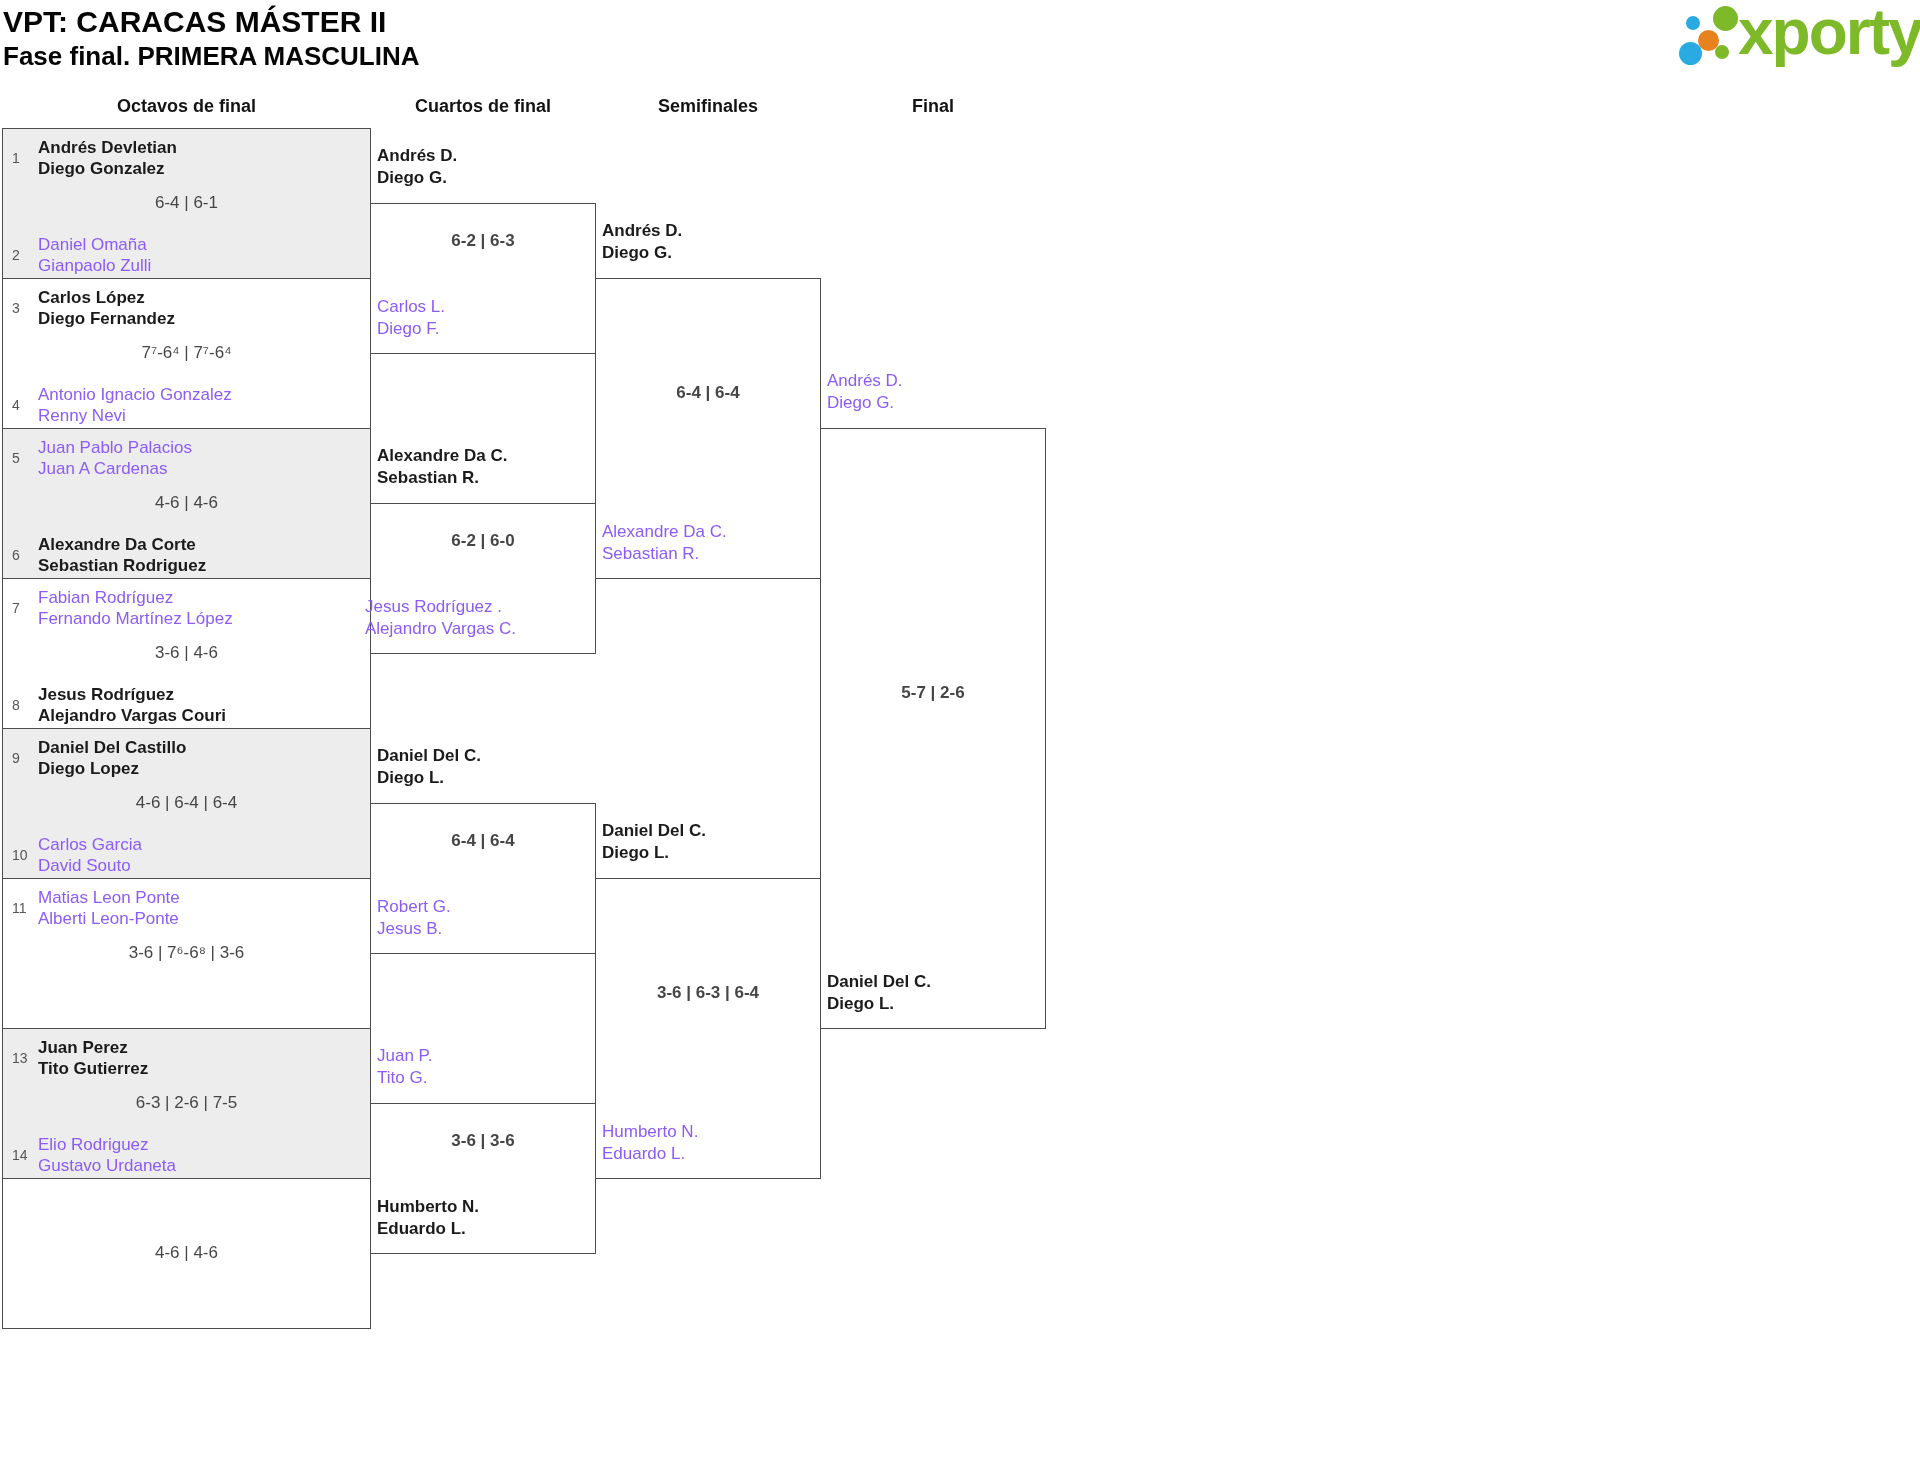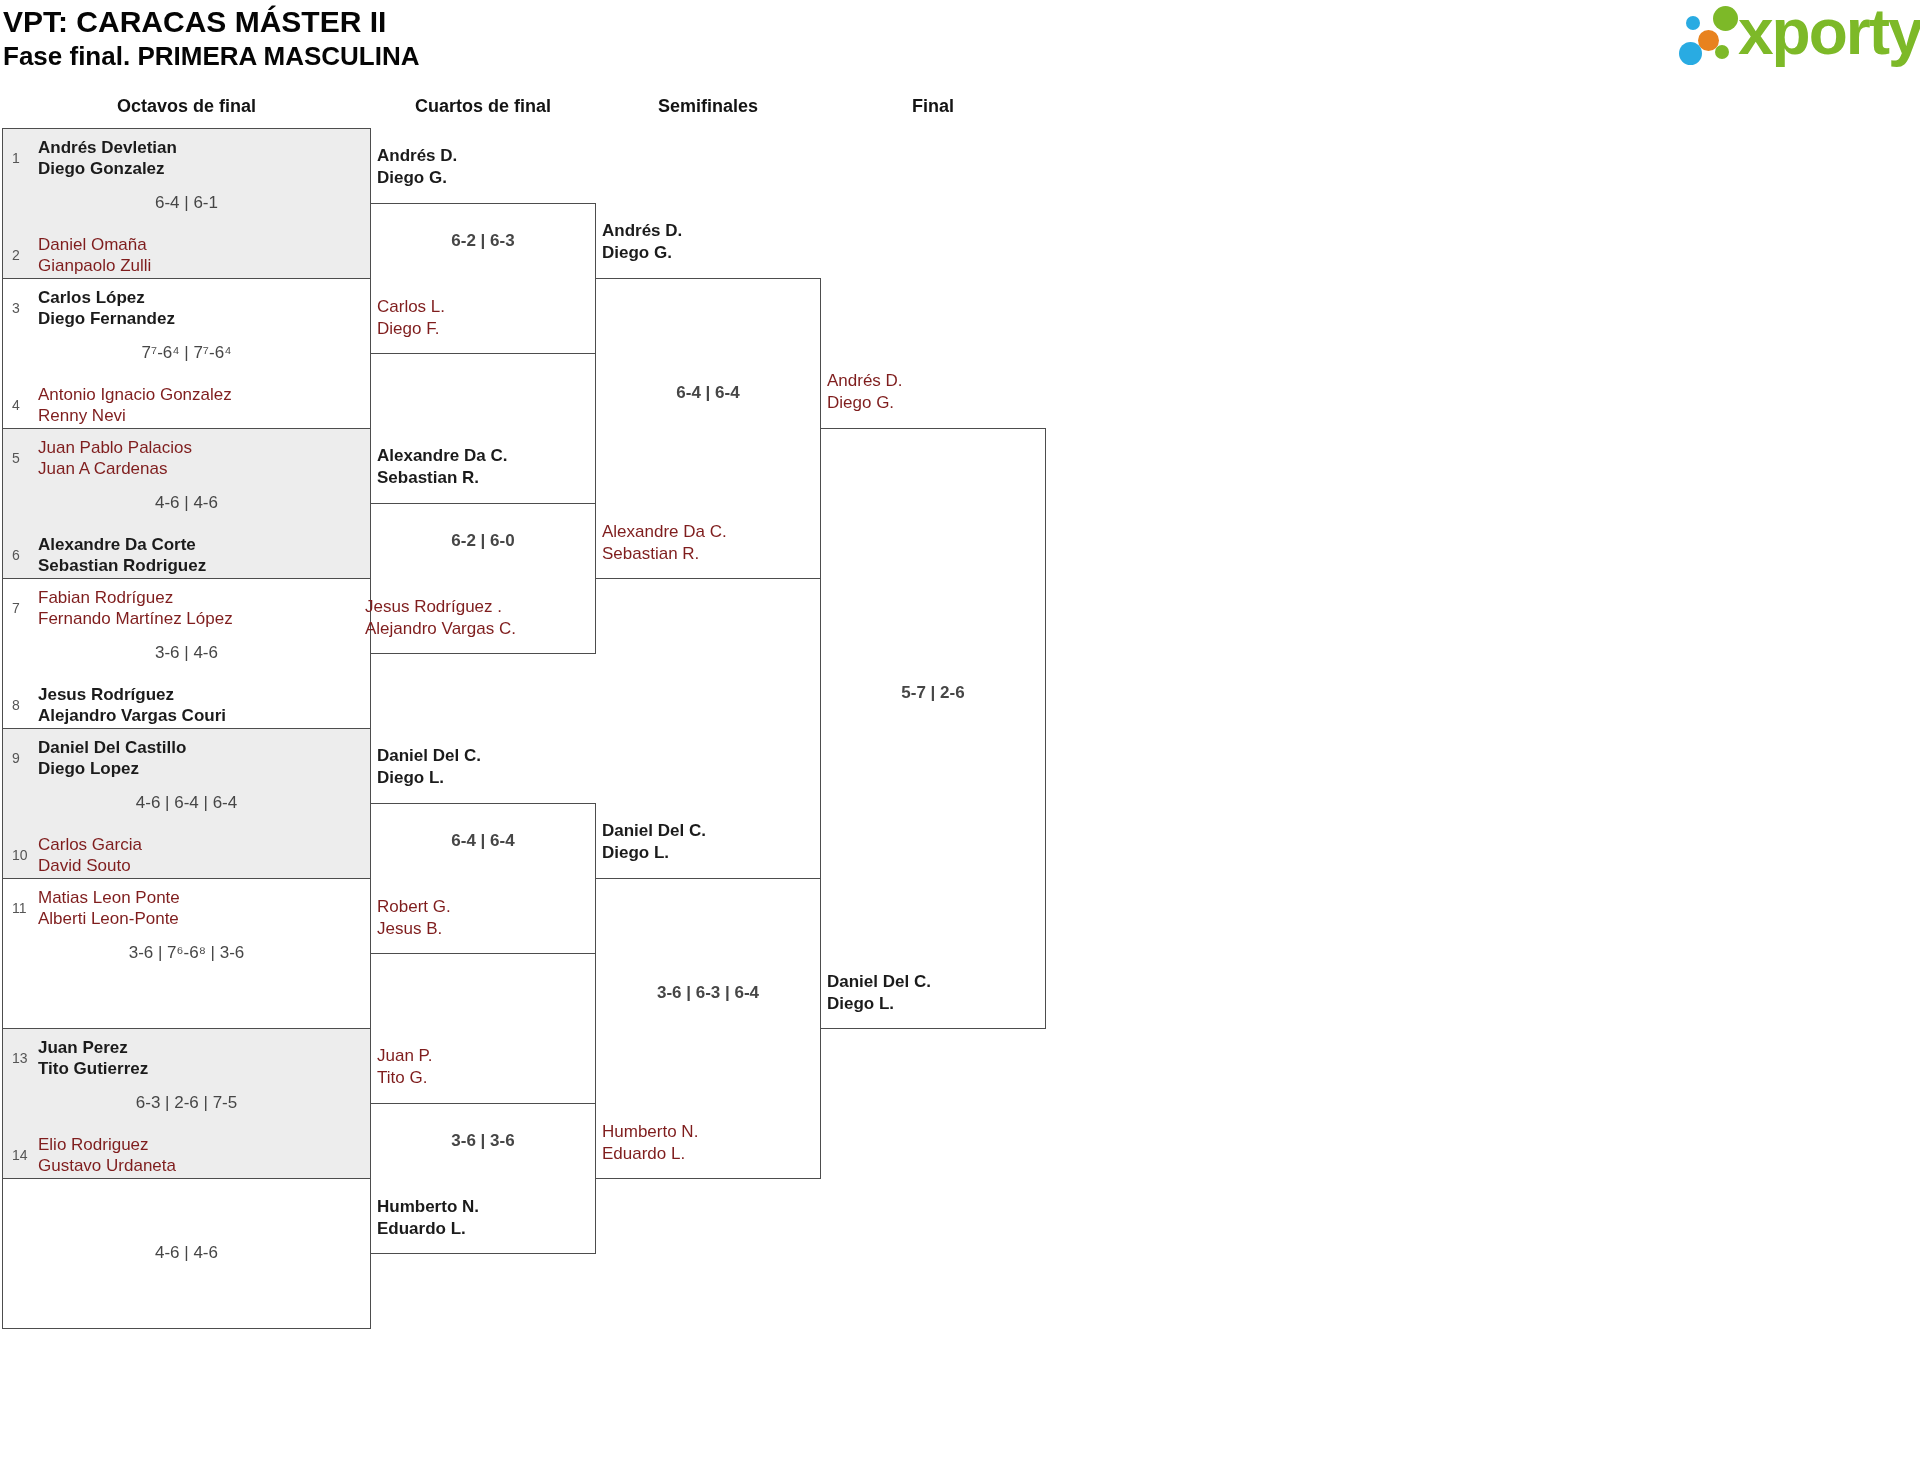--- a/index.html
+++ b/index.html
@@ -32,21 +32,21 @@
   .o-lines{font-size:17px;line-height:21px;}
   .o-score{position:absolute;left:0;right:0;top:64px;text-align:center;
            font-size:17px;color:#464646;}
 
   
   .rbox{position:absolute;box-sizing:border-box;border:1px solid #4d4d4d;background:transparent;}
   .rteam{position:absolute;width:215px;font-size:17px;line-height:22px;}
   .rscore{position:absolute;width:226px;text-align:center;font-size:17px;color:#464646;font-weight:bold;}
 
   .t-win{font-weight:700;color:#1b1b1b;}
-  .t-lose{font-weight:400;color:#7f1d1d;}
+  .t-lose{font-weight:400;color:#8b5cf6;}
 </style>
 </head>
 <body>
 
 <div class="stage">
 
   <div class="title">VPT: CARACAS MÁSTER II</div>
   <div class="subtitle">Fase final. PRIMERA MASCULINA</div>
 
   <div class="logo">

